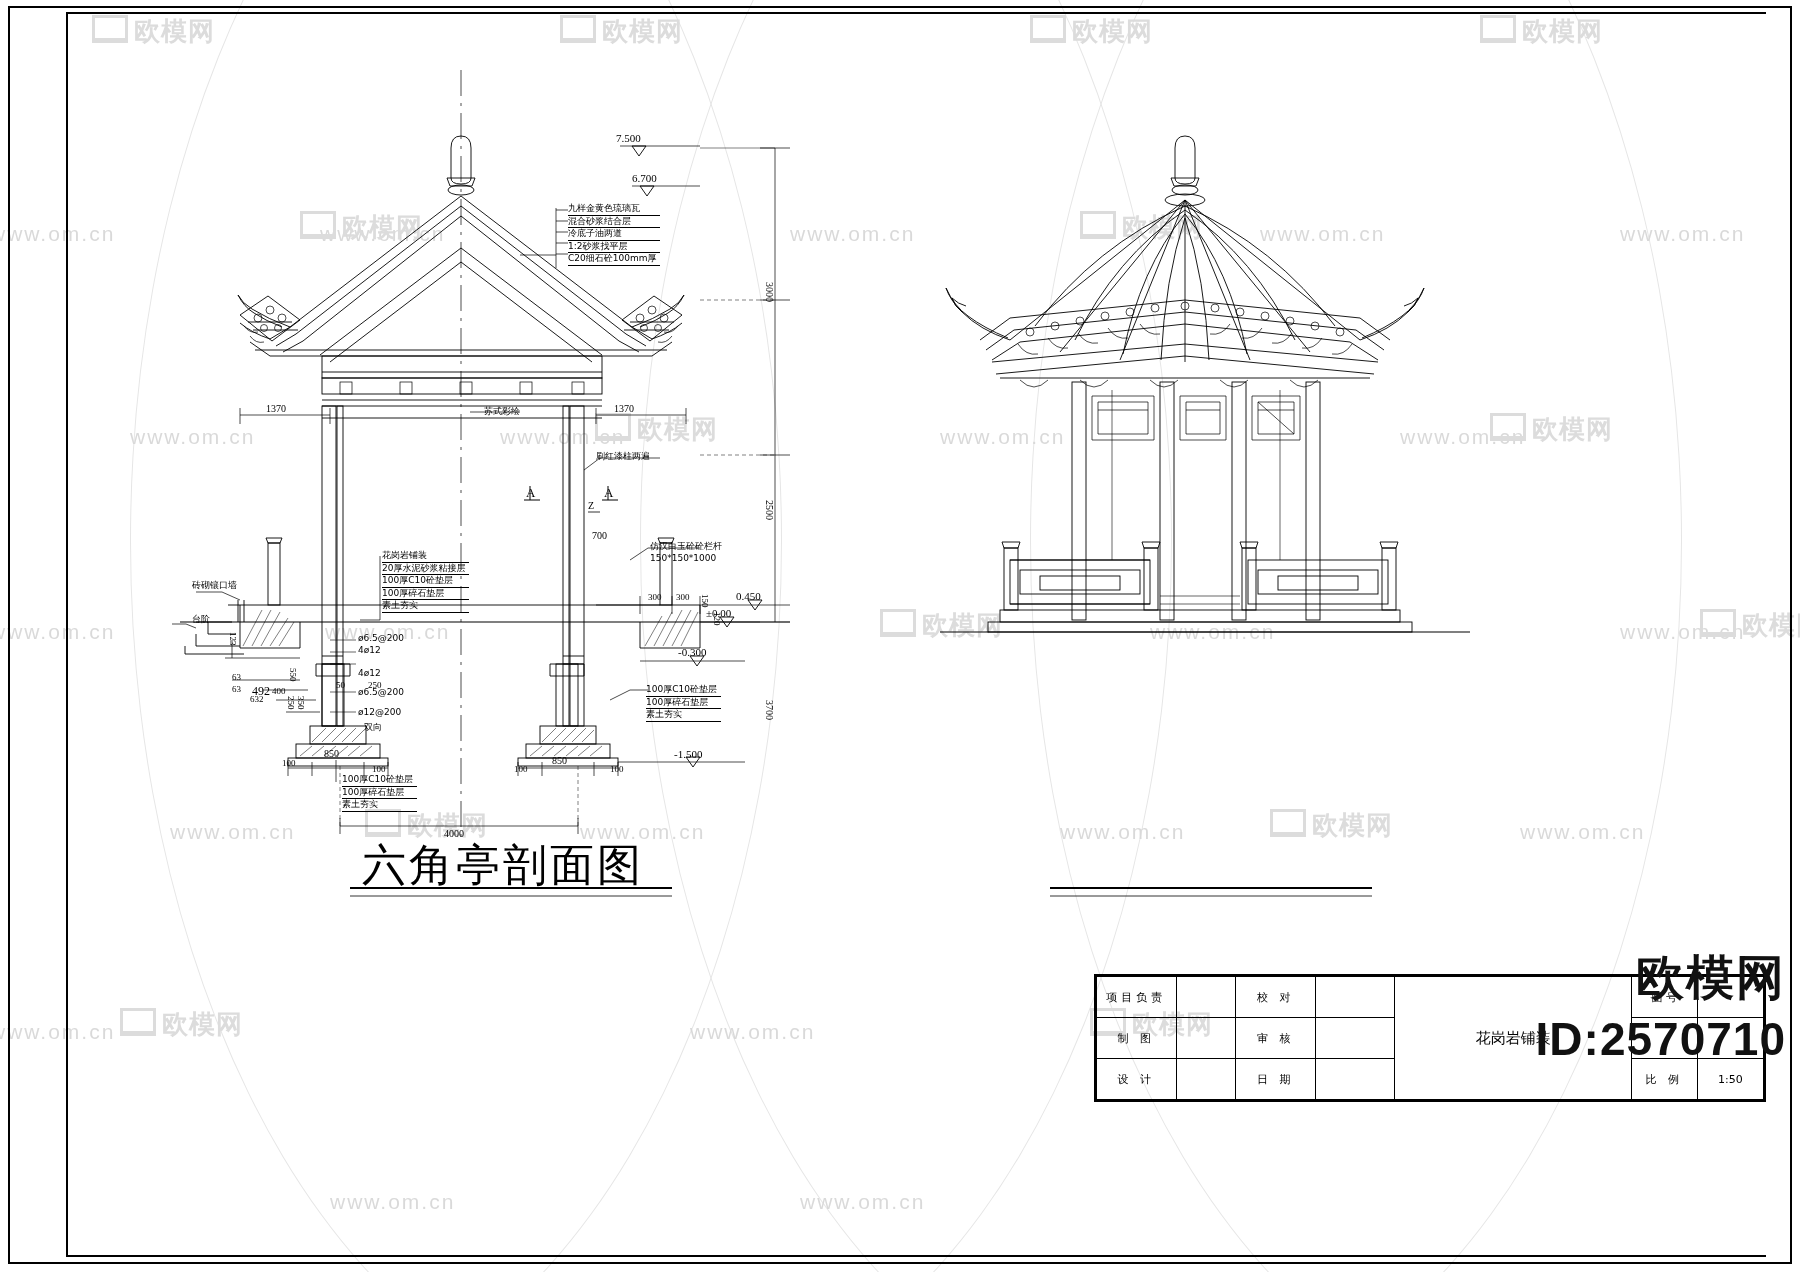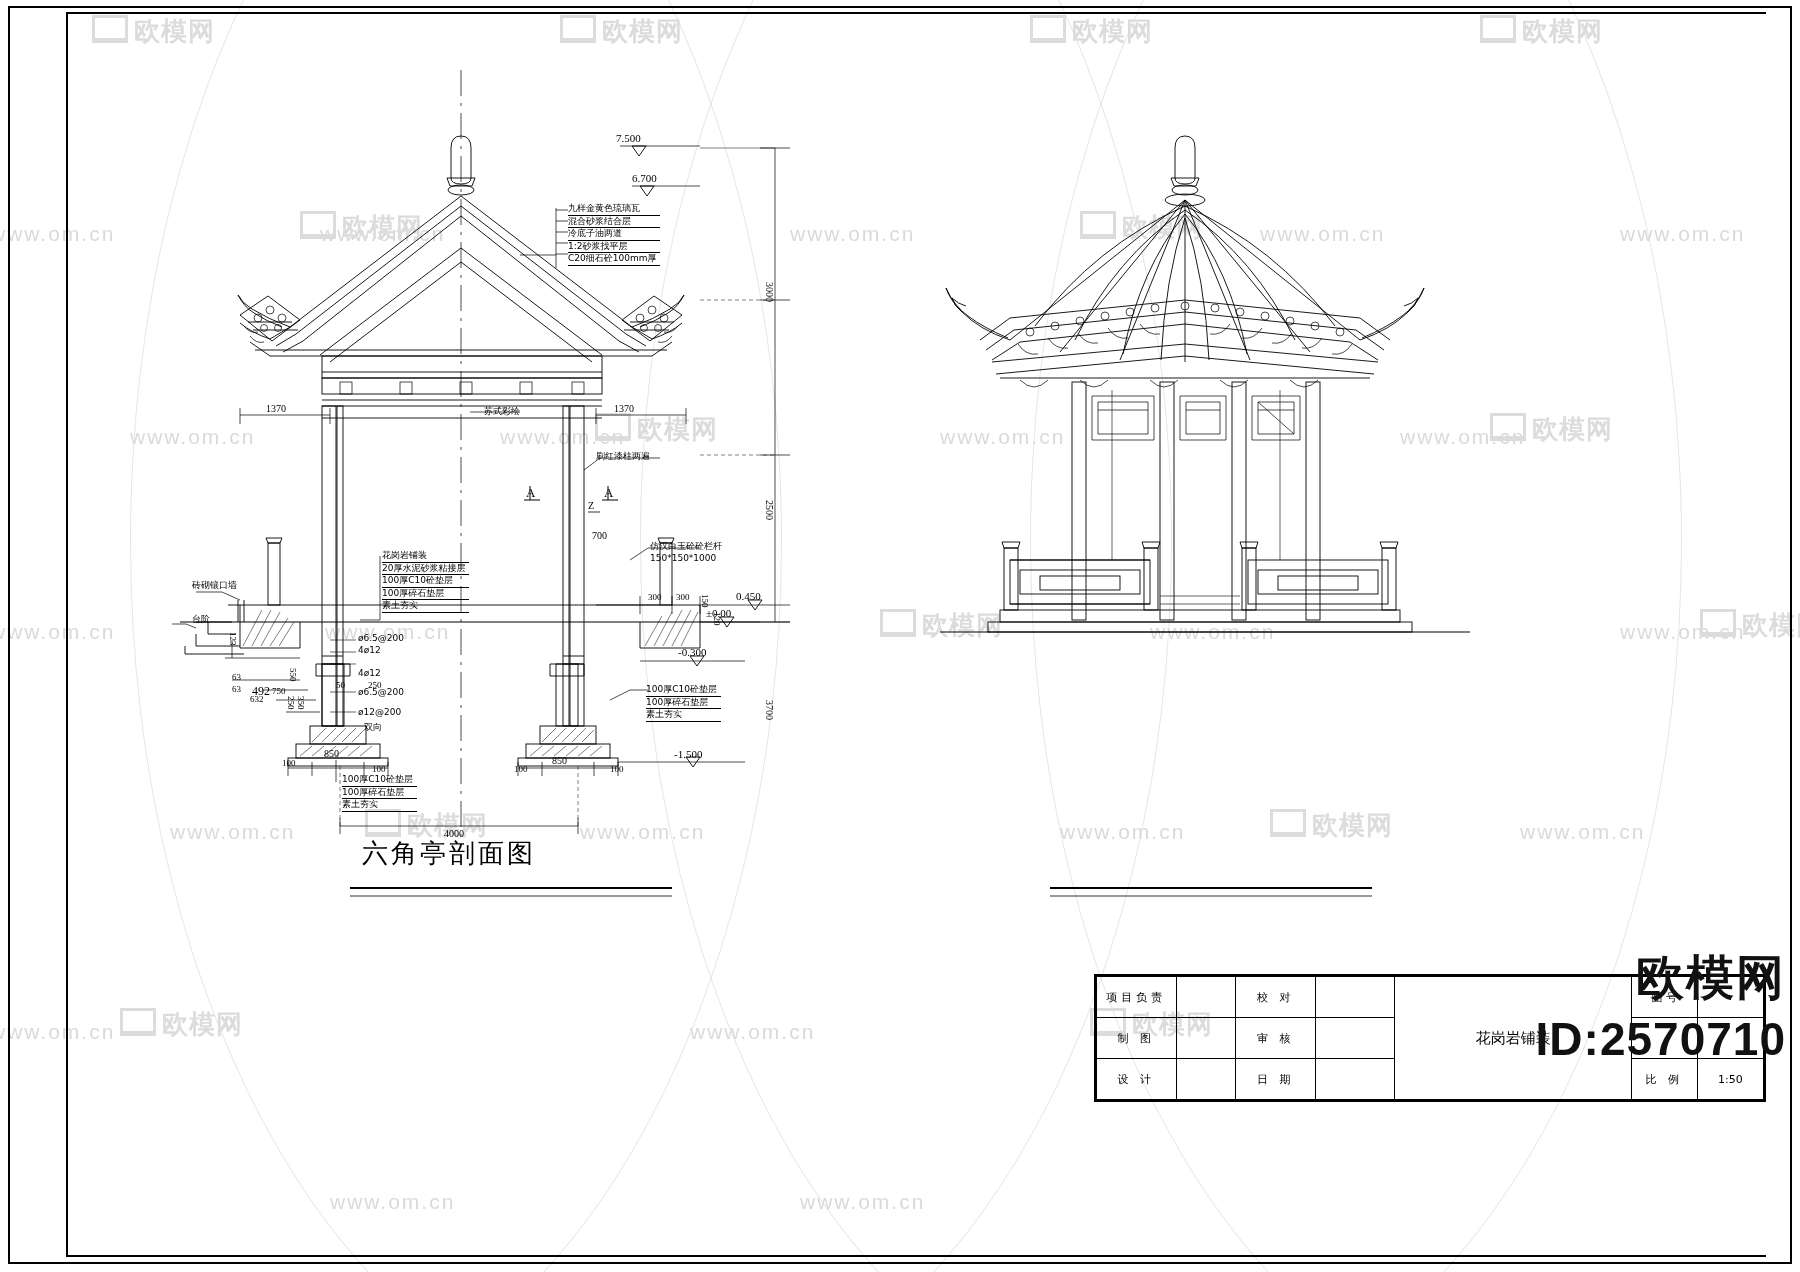--- a/index.html
+++ b/index.html
@@ -109,21 +109,21 @@
   }
   .secmark {
     position: absolute;
     font-size: 13px;
     font-family: "Liberation Serif", serif;
   }
 
   
   .dtitle {
     position: absolute;
-    font-size: 26px;
+    font-size: 44px;
     letter-spacing: 3px;
     white-space: nowrap;
     font-family: Liberation Serif, serif;
   }
 
   
   .tb {
     position: absolute;
     border: 2px solid #000;
     box-sizing: border-box;
@@ -670,21 +670,21 @@
   <div class="dim" style="left:282px; top:758px; font-size:9px;">100</div>
   <div class="dim" style="left:372px; top:764px; font-size:9px;">100</div>
   <div class="dim" style="left:514px; top:764px; font-size:9px;">100</div>
   <div class="dim" style="left:610px; top:764px; font-size:9px;">100</div>
 
   <div class="dim" style="left:336px; top:680px; font-size:9px;">50</div>
   <div class="dim" style="left:368px; top:680px; font-size:9px;">250</div>
   <div class="dim-v" style="left:288px; top:668px; font-size:9px;">550</div>
   <div class="dim-v" style="left:286px; top:696px; font-size:9px;">250</div>
   <div class="dim-v" style="left:296px; top:696px; font-size:9px;">350</div>
-  <div class="dim" style="left:272px; top:686px; font-size:9px;">750</div>
+  <div class="dim" style="left:272px; top:686px; font-size:9px;">400</div>
   <div class="dim-v" style="left:228px; top:632px; font-size:9px;">123</div>
   <div class="dim" style="left:232px; top:672px; font-size:9px;">63</div>
   <div class="dim" style="left:232px; top:684px; font-size:9px;">63</div>
   <div class="dim" style="left:250px; top:694px; font-size:9px;">632</div>
   <div class="dim" style="left:252px; top:684px; font-size:12px;">492</div>
 
   <div class="secmark" style="left:526px; top:485px;">A</div>
   <div class="secmark" style="left:604px; top:485px;">A</div>
   <div class="secmark" style="left:588px; top:500px; font-size:10px;">Z</div>
 

